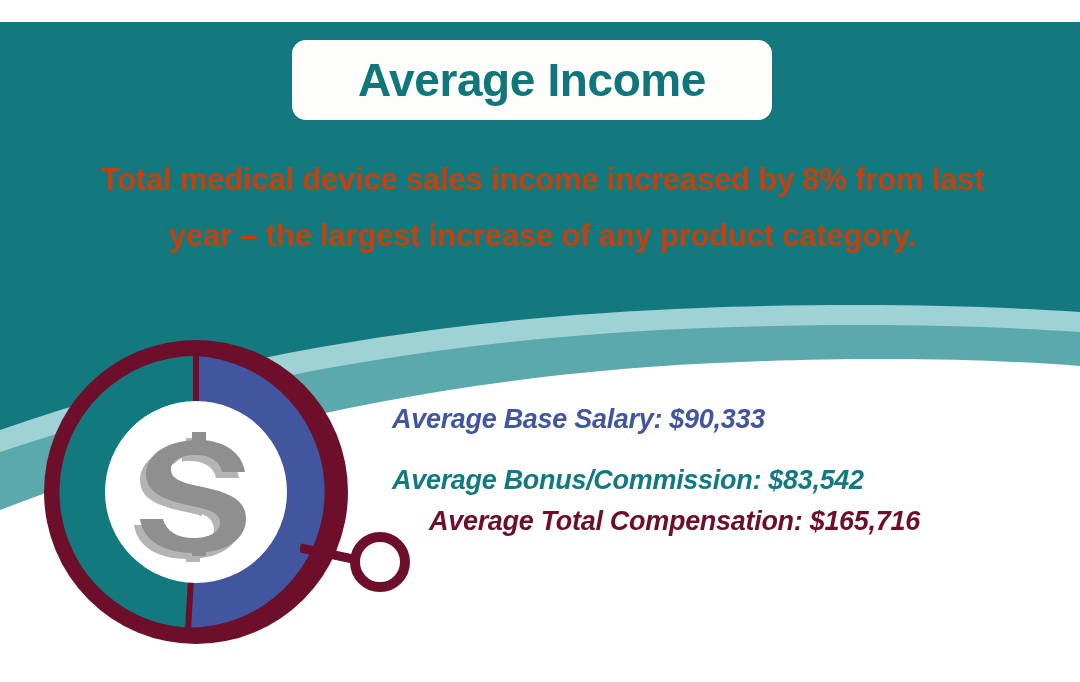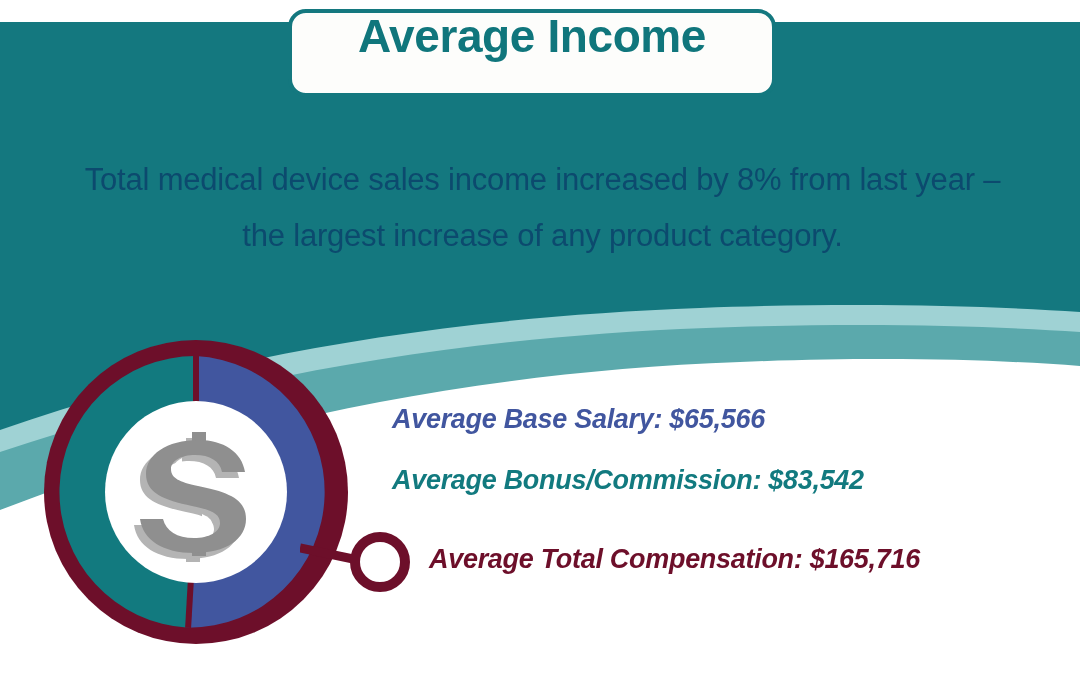--- a/index.html
+++ b/index.html
@@ -42,52 +42,52 @@
     left: 0;
     top: 0;
     width: 1080px;
     height: 682px;
   }
 
   
   .title-box {
     position: absolute;
     left: 288px;
-    top: 9px;
+    top: 36px;
     width: 488px;
     height: 88px;
     background: #fdfdfb;
     border: 4px solid #14787f;
     border-radius: 18px;
     box-sizing: border-box;
     display: flex;
-    align-items: flex-start;
+    align-items: center;
     justify-content: center;
   }
   .title-text {
     font-family: "Liberation Sans", sans-serif;
     font-size: 46px;
     font-weight: bold;
     color: #10767c;
     letter-spacing: -0.4px;
     line-height: 1;
     white-space: nowrap;
   }
 
   
   .body-copy {
     position: absolute;
     left: 70px;
     top: 152px;
     width: 945px;
     text-align: center;
-    color: #0c4a6e;
+    color: #c2410c;
     font-family: "Liberation Sans", sans-serif;
     font-size: 31px;
-    font-weight: normal;
+    font-weight: bold;
     line-height: 56px;
     letter-spacing: -0.2px;
   }
 
   
   .donut-wrap {
     position: absolute;
     left: 36px;
     top: 332px;
     width: 320px;
@@ -114,21 +114,21 @@
   .legend-row {
     font-family: "Liberation Sans", sans-serif;
     font-style: italic;
     font-weight: bold;
     font-size: 27px;
     letter-spacing: -0.3px;
     line-height: 1;
     white-space: nowrap;
   }
   .legend-row.r1 { color: #41569f; margin-bottom: 34px; }
-  .legend-row.r2 { color: #127a7f; margin-bottom: 52px; }
+  .legend-row.r2 { color: #127a7f; margin-bottom: 14px; }
   .legend-row.r3 { color: #6d0f2a; margin-left: 37px; }
 </style>
 </head>
 <body>
 
 <div id="infographic">
 
   <div class="bg-white-top"></div>
   <div class="bg-teal"></div>
 
@@ -196,18 +196,18 @@
       </g>
     </svg>
   </div>
 
   <svg class="connector" viewBox="0 0 140 84" aria-hidden="true">
     <line x1="0" y1="24" x2="58" y2="36" stroke="#6d0f2a" stroke-width="9"></line>
     <circle cx="80" cy="38" r="25" fill="none" stroke="#6d0f2a" stroke-width="10"></circle>
   </svg>
 
   <div class="legend">
-    <div class="legend-row r1" style="color: rgb(65, 86, 159);">Average Base Salary: $65,566</div>
+    <div class="legend-row r1" style="color: rgb(65, 86, 159);">Average Base Salary: $90,333</div>
     <div class="legend-row r2" style="color: rgb(18, 122, 127);">Average Bonus/Commission: $83,542</div>
     <div class="legend-row r3" style="color: rgb(109, 15, 42);">Average Total Compensation: $165,716</div>
   </div>
 
 </div>
 
 </body></html>

